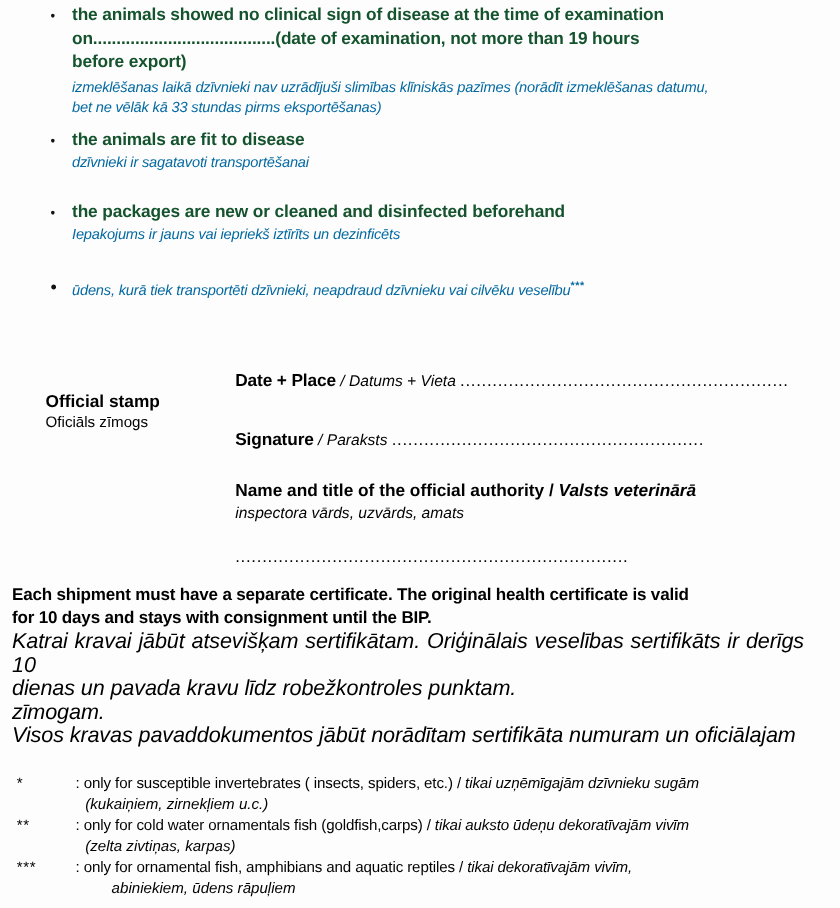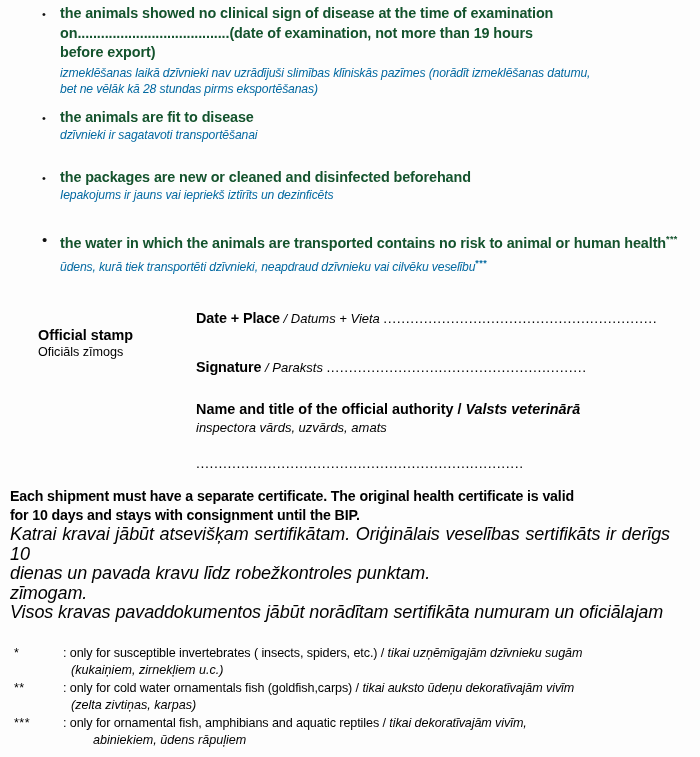--- a/index.html
+++ b/index.html
@@ -205,40 +205,37 @@
 <div class="page">
 
   <div class="bullets">
 
     <div class="bullet-item" style="top:4px;">
       <span class="bullet-mark small">•</span>
       <div class="en-line">the animals showed no clinical sign of disease at the time of examination</div>
       <div class="en-line">on.......................................(date   of examination, not more than 19 hours</div>
       <div class="en-line">before export)</div>
       <div class="lv-line" style="margin-top:2px;">izmeklēšanas laikā dzīvnieki nav uzrādījuši slimības klīniskās pazīmes (norādīt izmeklēšanas datumu,</div>
-      <div class="lv-line">bet ne  vēlāk kā 28 stundas pirms eksportēšanas)</div>
+      <div class="lv-line">bet ne  vēlāk kā 33 stundas pirms eksportēšanas)</div>
     </div>
 
     <div class="bullet-item" style="margin-top:14px;">
       <span class="bullet-mark small">•</span>
       <div class="en-line">the animals are fit to disease</div>
       <div class="lv-line">dzīvnieki ir sagatavoti transportēšanai</div>
     </div>
 
     <div class="bullet-item" style="margin-top:24px;">
       <span class="bullet-mark small">•</span>
       <div class="en-line">the packages are new or cleaned and disinfected beforehand</div>
       <div class="lv-line">Iepakojums ir jauns vai iepriekš iztīrīts un dezinficēts</div>
     </div>
 
     <div class="bullet-item" style="margin-top:26px;">
       <span class="bullet-mark">•</span>
-      <div class="en-line" style="padding-right:20px;">
-        <span>the water in which the animals are transported contains no risk to animal or human health</span><sup class="mark">***</sup>
-      </div>
       <div class="lv-line" style="margin-top:2px;">
         <span>ūdens, kurā tiek transportēti dzīvnieki, neapdraud dzīvnieku vai cilvēku veselību</span><sup class="mark-it">***</sup>
       </div>
     </div>
 
   </div>
 
   <div class="sig-block">
 
     <div class="stamp">

